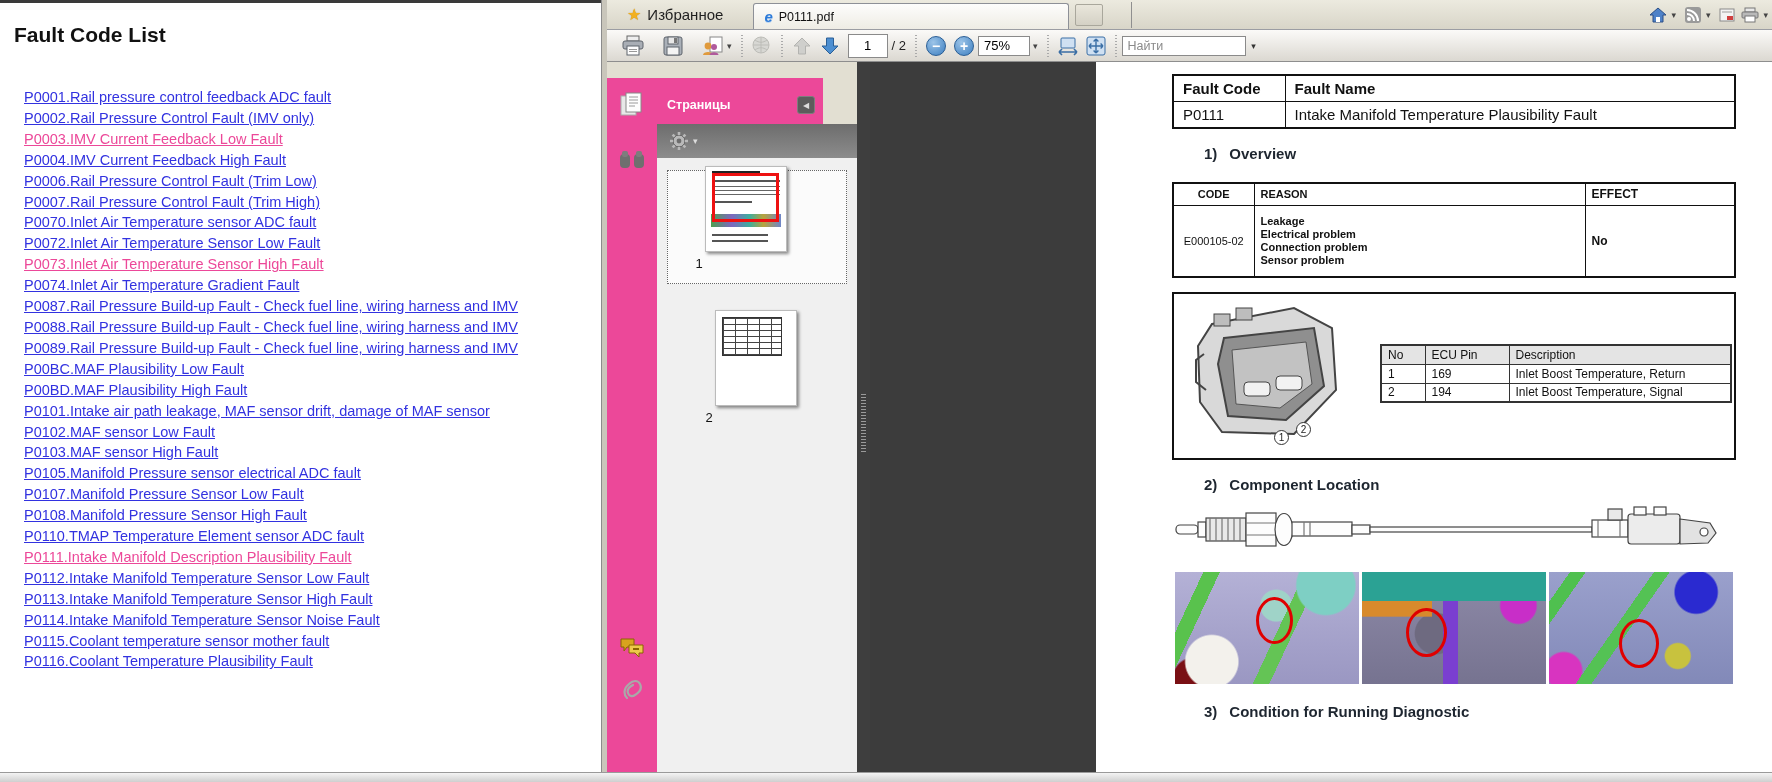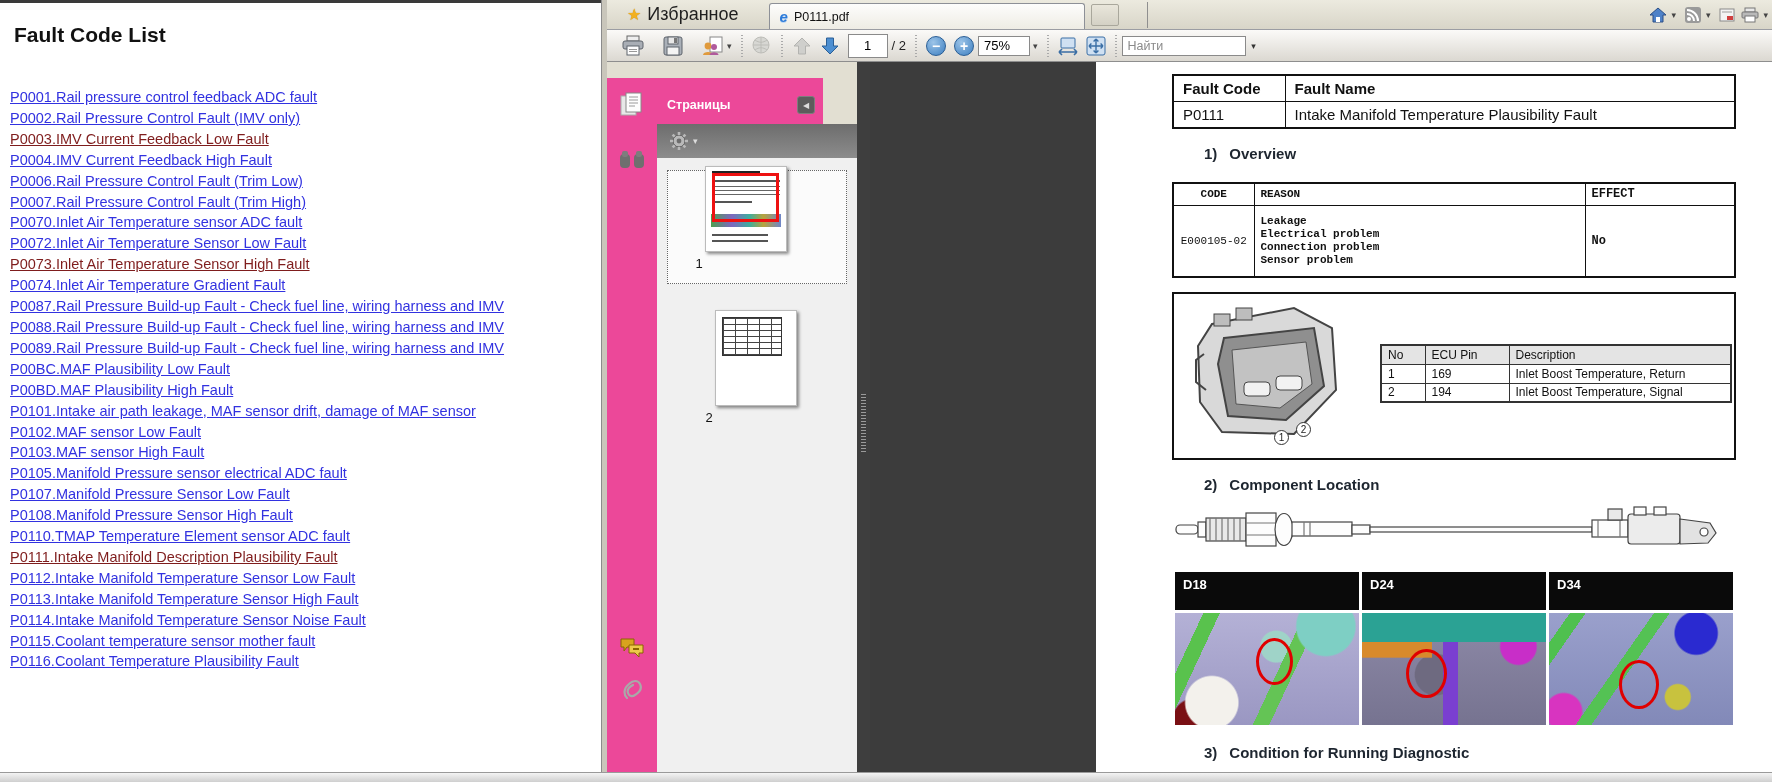--- a/index.html
+++ b/index.html
@@ -5,35 +5,35 @@
   html,body{margin:0;padding:0;}
   body{width:1772px;height:782px;position:relative;overflow:hidden;
        font-family:"Liberation Sans",sans-serif;background:#3c3c3c;}
 
   
   .fault-pane{position:absolute;left:0;top:0;width:601px;height:772px;background:#fff;
               border-top:3px solid #3a3a3a;box-sizing:border-box;}
   .pane-divider{position:absolute;left:601px;top:0;width:6px;height:772px;
                 background:#c9c6bb;border-left:1px solid #8b8b8b;}
   .fault-title{position:absolute;left:14px;top:20px;font-size:21px;font-weight:bold;color:#111;}
-  .fault-links{position:absolute;left:10px;top:84px;width:575px;}
+  .fault-links{position:absolute;left:24px;top:84px;width:575px;}
   .fault-link{display:block;font-size:14.5px;line-height:20.9px;color:#3232e0;
               text-decoration:underline;white-space:nowrap;overflow:hidden;cursor:pointer;}
-  .fault-link.visited{color:#7f1d1d;}
+  .fault-link.visited{color:#ec4899;}
 
   
   .ie{position:absolute;left:607px;top:0;width:1165px;height:782px;background:#e2dfd2;}
 
   
   .tabrow{position:absolute;left:0;top:0;width:100%;height:30px;
           background:linear-gradient(#eceadf,#d8d5c8);border-bottom:1px solid #9b9da3;
           display:flex;align-items:center;box-sizing:border-box;}
   .fav-btn{display:flex;align-items:center;gap:6px;margin-left:12px;padding:2px 8px;cursor:pointer;}
   .star{color:#f2b01e;font-size:16px;text-shadow:0 0 1px #b07c00;}
-  .fav-label{font-size:18px;color:#1f1f1f;}
+  .fav-label{font-size:15px;color:#1f1f1f;}
   .tab{margin-left:22px;width:316px;height:26px;align-self:flex-end;
        background:linear-gradient(#fdfdfc,#eeece4);border:1px solid #8d9097;border-bottom:none;
        border-radius:3px 3px 0 0;display:flex;align-items:center;gap:6px;padding-left:10px;
        box-sizing:border-box;cursor:pointer;}
   .ie-e{font-size:15px;font-weight:bold;font-style:italic;color:#2d7bd9;
         text-shadow:0 1px 0 #bcd6f2;}
   .tab-title{font-size:12.5px;color:#111;}
   .newtab{width:26px;height:20px;margin-left:6px;align-self:center;background:linear-gradient(#e9e6db,#d4d1c5);
           border:1px solid #a9a79c;border-radius:2px;cursor:pointer;}
   .tabrow-sep{width:1px;height:26px;background:#8f8f8f;margin-left:28px;}
@@ -109,21 +109,21 @@
   table{border-collapse:collapse;}
   .ftable{width:100%;border:2px solid #111;}
   .ftable td{border:1px solid #111;font-size:15px;padding:4px 9px;}
   .ftable .hdr td{font-weight:bold;}
   .ftable .c1{width:112px;}
 
   .sec{font-weight:bold;font-size:15px;color:#1e2630;margin:16px 0 0 32px;}
   .sec .num{margin-right:12px;}
 
   .otable{width:100%;border:2px solid #111;margin-top:20px;}
-  .otable td{border:1px solid #111;font-size:11px;padding:2px 6px;font-family:Liberation Mono, monospace;}
+  .otable td{border:1px solid #111;font-size:11px;padding:2px 6px;}
   .otable .hd{font-weight:bold;text-align:left;height:22px;}
   .otable .code-col{width:81px;text-align:center;}
   .otable .eff-col{width:150px;font-weight:bold;font-size:12px;}
   .otable .reason-cell span{display:block;font-weight:bold;line-height:13px;}
   .otable .body-row td{height:72px;margin-left:22px;}
 
   .connbox{position:relative;width:100%;height:168px;border:2px solid #111;margin-top:14px;}
   .etable{position:absolute;left:206px;top:50px;width:352px;border:2px solid #333;}
   .etable td{border:1px solid #333;font-size:12px;padding:1px 6px;height:19px;}
   .etable .hd td{background:#e4e4e4;}
@@ -501,25 +501,20 @@
             <rect x="456" y="13" width="52" height="30" rx="3" fill="#ececec"></rect>
             <rect x="462" y="6" width="12" height="8"></rect>
             <rect x="482" y="6" width="12" height="8"></rect>
             <path d="M508 18 l30 4 l6 10 l-8 10 l-28 1 Z" fill="#e2e2e2"></path>
             <circle cx="532" cy="31" r="4" fill="#fff"></circle>
           </g>
         </svg>
 
         <table class="loctable">
           <tbody>
-              <tr>
-            <td class="lochdr">D18</td>
-            <td class="lochdr">D24</td>
-            <td class="lochdr">D34</td>
-          </tr>
           <tr>
             <td>
                   <div class="photo ph-d18">
                     <div class="red-ring r18"></div>
                   </div>
                 </td>
             <td>
                   <div class="photo ph-d24">
                     <div class="red-ring r24"></div>
                   </div>

